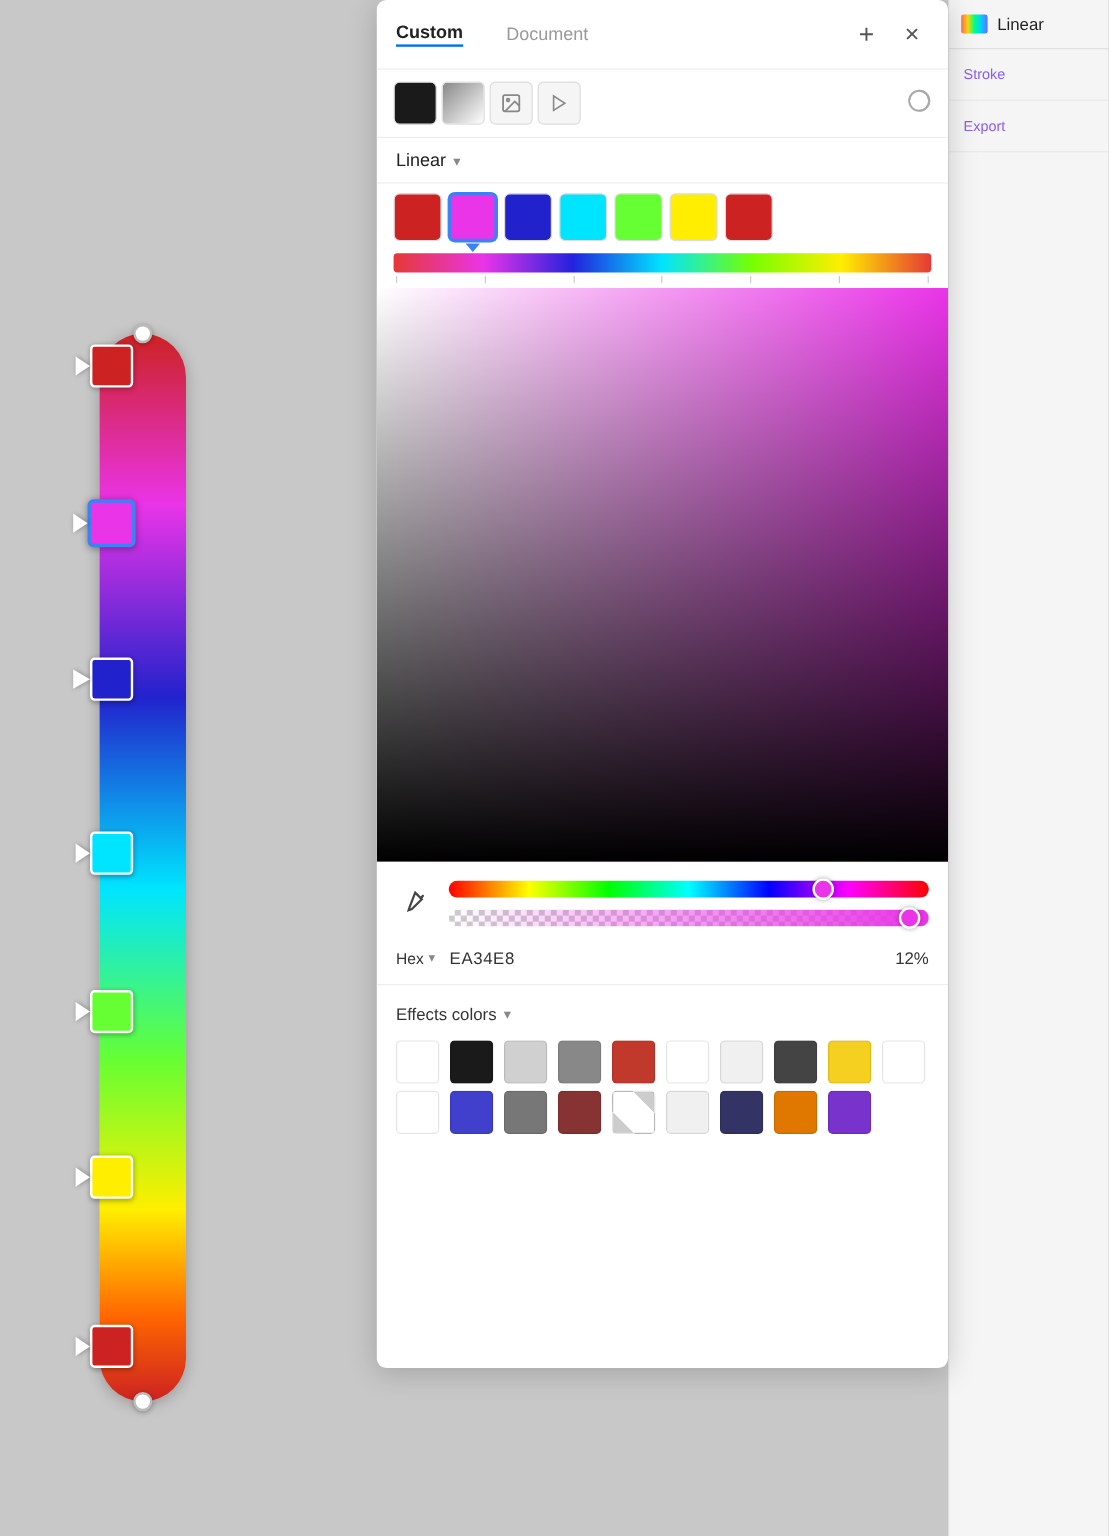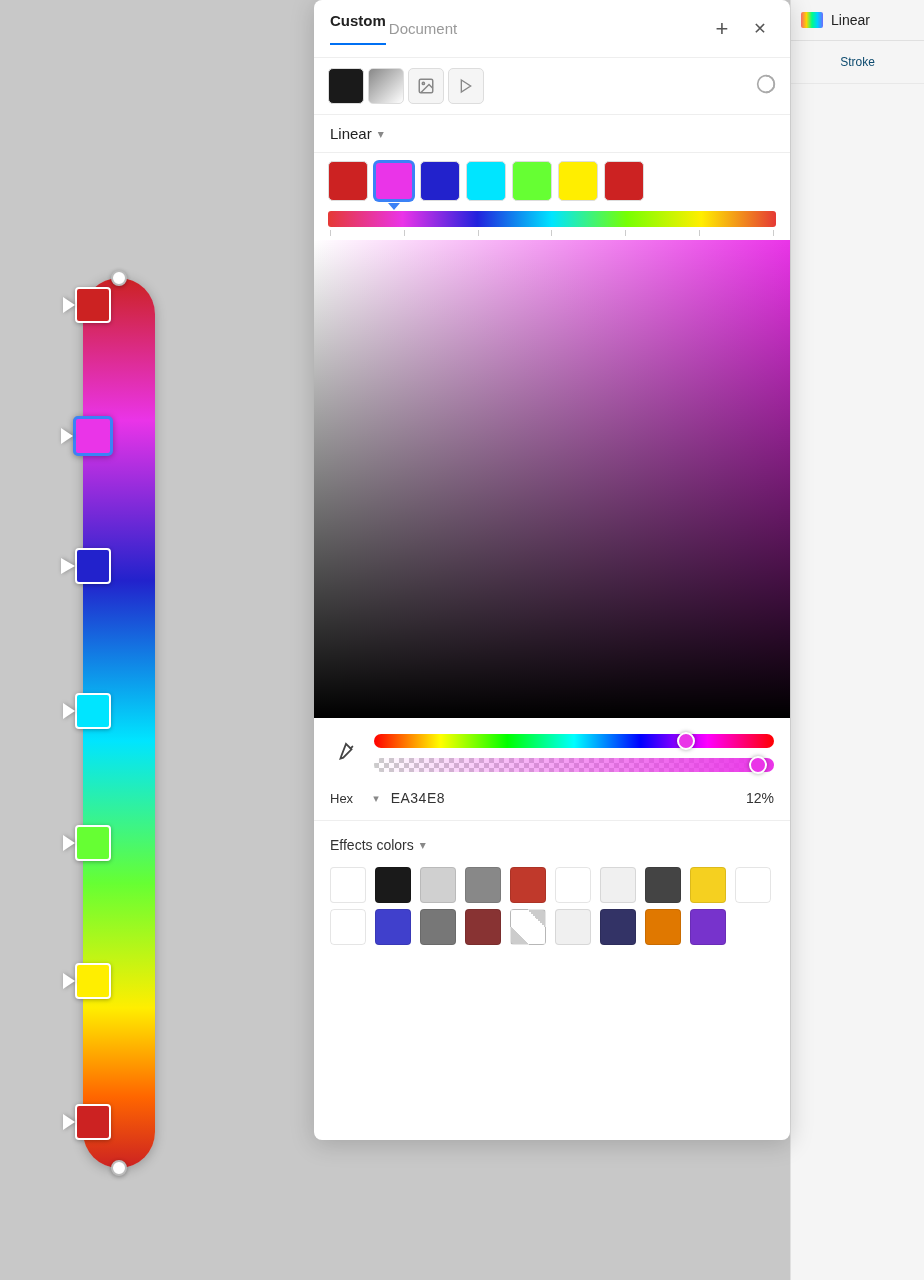--- a/index.html
+++ b/index.html
@@ -34,23 +34,22 @@
     .linear-gradient-icon {
       width: 22px;
       height: 16px;
       border-radius: 2px;
       background: linear-gradient(to right, #ff6b6b, #ffd700, #00ff88, #00cfff, #6b6bff);
     }
 
     .right-panel-section {
       padding: 14px 12px;
       border-bottom: 1px solid #e8e8e8;
-      color: #0c4a6e;
+      color: #8b5cf6;
       font-size: 12px;
-      text-align: center;
     }
 
     
     .color-picker-panel {
       position: absolute;
       left: 314px;
       top: 0;
       width: 476px;
       height: 1140px;
       background: #fff;
@@ -66,23 +65,23 @@
       padding: 0 16px;
       height: 58px;
       border-bottom: 1px solid #eee;
       gap: 0;
     }
 
     .tab-custom {
       font-size: 15px;
       font-weight: 700;
       color: #222;
-      margin-right: 3px;
-      cursor: pointer;
-      padding-bottom: 14px;
+      margin-right: 36px;
+      cursor: pointer;
+      padding-bottom: 1px;
       border-bottom: 2px solid #0070f3;
     }
 
     .tab-libraries {
       font-size: 15px;
       color: #999;
       cursor: pointer;
     }
 
     .header-actions {
@@ -286,21 +285,21 @@
       display: flex;
       align-items: center;
       padding: 8px 16px 14px;
       gap: 12px;
       border-bottom: 1px solid #eee;
     }
 
     .hex-label {
       display: flex;
       align-items: center;
-      gap: 20px;
+      gap: 4px;
       font-size: 13px;
       color: #333;
       cursor: pointer;
     }
 
     .hex-value {
       flex: 1;
       font-size: 14px;
       color: #333;
       letter-spacing: 0.5px;
@@ -353,20 +352,23 @@
 </head>
 <body>
 
 <div class="right-panel">
   <div class="right-panel-header">
     <div class="linear-gradient-icon"></div>
     <span style="font-size:14px;color:#222;">Linear</span>
   </div>
   <div class="right-panel-section">
     <span>Stroke</span>
+  </div>
+  <div class="right-panel-section">
+    <span>Export</span>
   </div>
 </div>
 
 <div style="position:absolute;left:83px;top:278px;width:72px;height:890px;border-radius:36px;background:linear-gradient(to bottom,#cc2222 0%,#ea34e8 16%,#2222cc 34%,#00e5ff 52%,#66ff33 68%,#ffee00 82%,#ff6600 92%,#cc2222 100%);box-shadow:0 2px 12px rgba(0,0,0,0.25);">
 
   <div style="position:absolute;top:-8px;left:50%;transform:translateX(-50%);width:16px;height:16px;background:#fff;border-radius:50%;border:2px solid #bbb;box-shadow:0 1px 4px rgba(0,0,0,0.3);"></div>
 
   <div style="position:absolute;top:9px;left:-20px;display:flex;align-items:center;">
     <div style="width:0;height:0;border-top:8px solid transparent;border-bottom:8px solid transparent;border-left:12px solid #fff;filter:drop-shadow(1px 0 2px rgba(0,0,0,0.3));"></div>
     <div style="width:36px;height:36px;border-radius:4px;background:#cc2222;border:2px solid #fff;box-shadow:0 1px 4px rgba(0,0,0,0.3);"></div>

